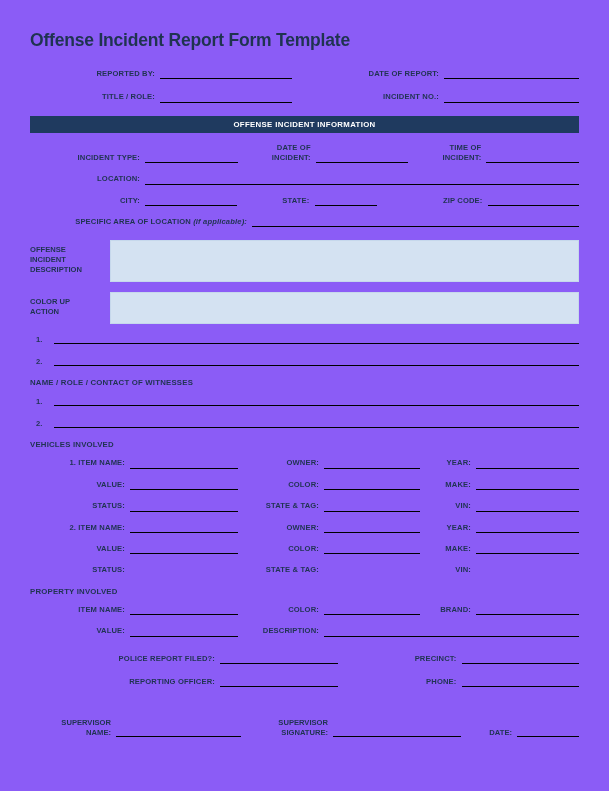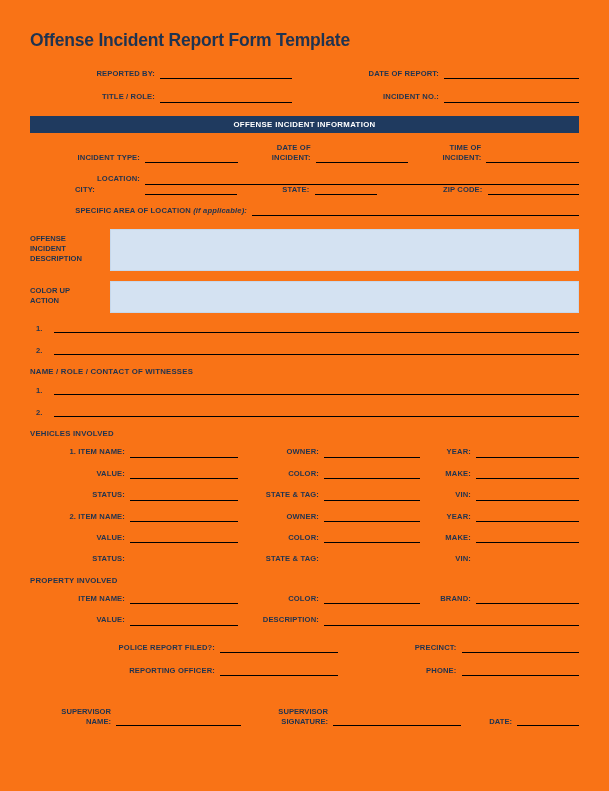--- a/index.html
+++ b/index.html
@@ -10,21 +10,21 @@
     background: #ffffff;
     font-family: "Liberation Sans", sans-serif;
     color: #1f3350;
     overflow: hidden;
   }
 
   .page {
     position: relative;
     width: 609px;
     height: 791px;
-    background: #f97316;
+    background: #8b5cf6;
     padding: 0 30px;
   }
 
   
   .form-title {
     font-size: 17.5px;
     font-weight: bold;
     color: #1f3350;
     letter-spacing: -0.2px;
     padding-top: 30px;
@@ -85,25 +85,25 @@
   .inc-row { margin-bottom: 11px; align-items: flex-end; }
   .inc-row .lbl.c1 { width: 115px; }
   .inc-row .line.l1 { max-width: 145px; }
   .inc-row .lbl.c2 { width: 78px; }
   .inc-row .line.l2 { max-width: 95px; }
   .inc-row .lbl.c3 { width: 78px; }
   .inc-row .line.l3 { max-width: 95px; }
 
   .stacked { line-height: 9.4px; }
 
-  .loc-row { margin-bottom: 0; }
+  .loc-row { margin-bottom: 11px; }
   .loc-row .lbl { width: 115px; }
 
   .city-row { margin-bottom: 11px; }
-  .city-row .lbl.c1 { width: 115px; text-align: center; }
+  .city-row .lbl.c1 { width: 115px; }
   .city-row .line.l1 { max-width: 145px; }
   .city-row .lbl.c2 { width: 78px; }
   .city-row .line.l2 { max-width: 62px; }
   .city-row .gapx { width: 33px; }
   .city-row .lbl.c3 { width: 78px; }
   .city-row .line.l3 { max-width: 95px; }
 
   .area-row { margin-bottom: 13px; }
   .area-row .lbl { width: 222px; text-align: right; }
 

